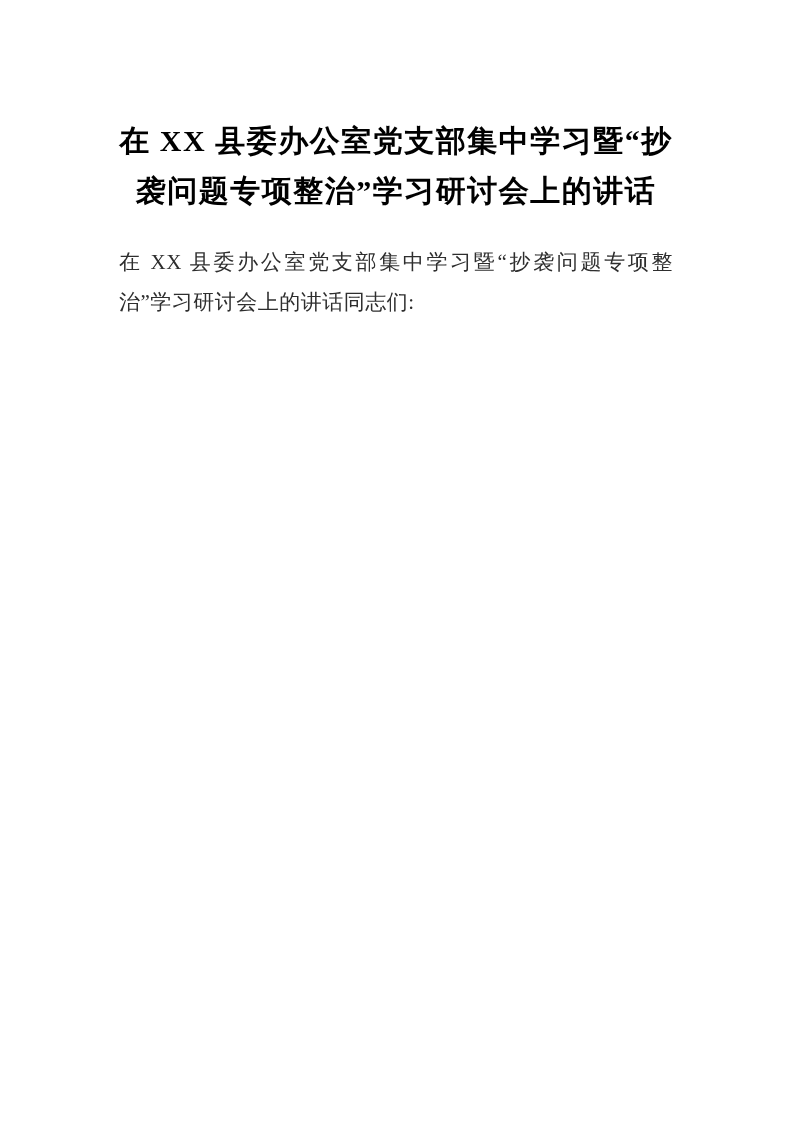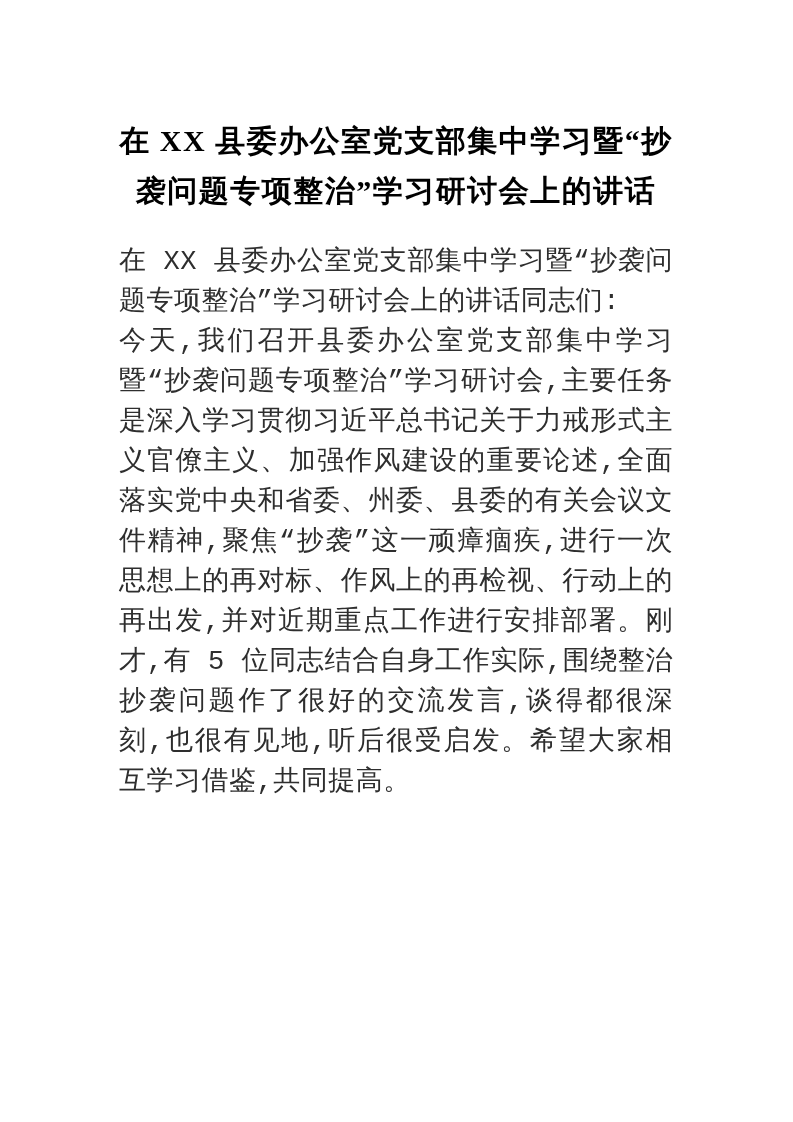--- a/index.html
+++ b/index.html
@@ -27,38 +27,37 @@
     font-size: 30px;
     line-height: 50px;
     font-weight: bold;
     color: #000000;
     text-align: center;
     letter-spacing: 1.5px;
     text-wrap: balance;
   }
   .para {
     margin: 0;
-    font-family: Liberation Mono, monospace;
-    font-size: 27px;
+    font-family: Liberation Serif, serif;
+    font-size: 21px;
     line-height: 40px;
     font-weight: normal;
     color: #2e2e2e;
     text-align: justify;
     text-justify: inter-ideograph;
     letter-spacing: 0.5px;
     word-break: break-all;
   }
   .para.heading {
     text-align: left;
   }
 </style>
 </head>
 <body>
 
 <div class="page">
   <div class="doc">
     <h1 class="title">在 XX 县委办公室党支部集中学习暨“抄袭问题专项整治”学习研讨会上的讲话</h1>
     <div>
         <p class="para">在 XX 县委办公室党支部集中学习暨“抄袭问题专项整治”学习研讨会上的讲话同志们:</p>
-        <p class="para">今天,我们召开县委办公室党支部集中学习暨“抄袭问题专项整治”学习研讨会,主要任务是深入学习贯彻习近平总书记关于力戒形式主义官僚主义、加强作风建设的重要论述,全面落实党中央和省委、州委、县委的有关会议文件精神,聚焦“抄袭”这一顽瘴痼疾,进行一次思想上的再对标、作风上的再检视、行动上的再出发,并对近期重点工作进行安排部署。刚才,有 5 位同志结合自身工作实际,围绕整治抄袭问题作了很好的交流发言,谈得都很深刻,也很有见地,听后很受启发。希望大家相互学习借鉴,共同提高。</p>
       </div>
   </div>
 </div>
 
 </body></html>

